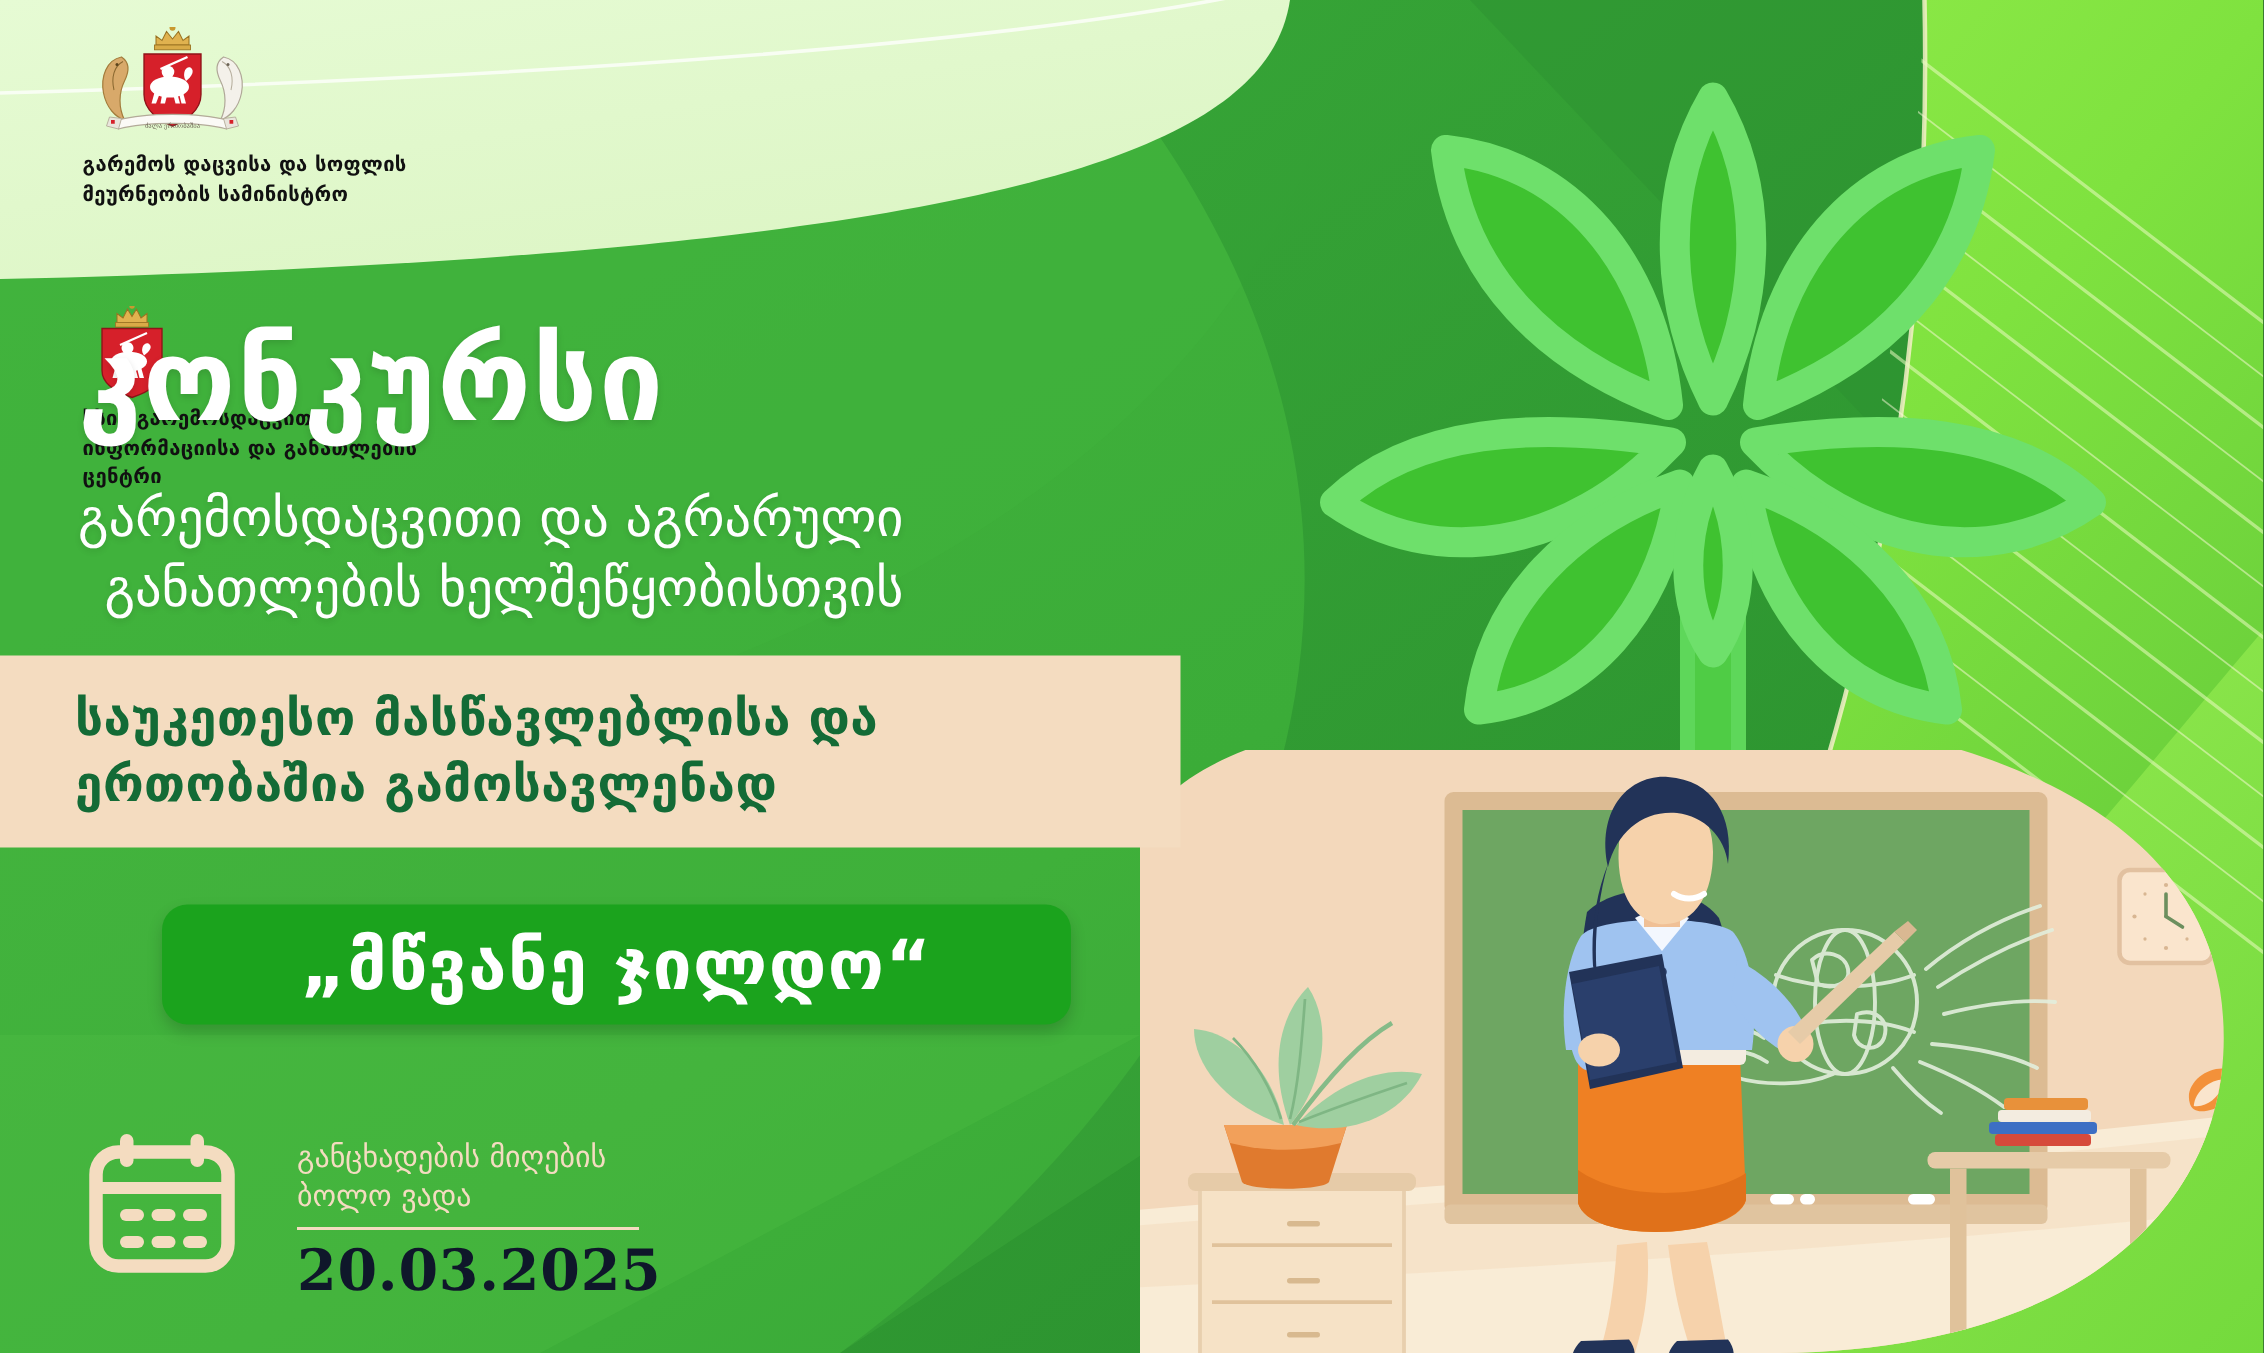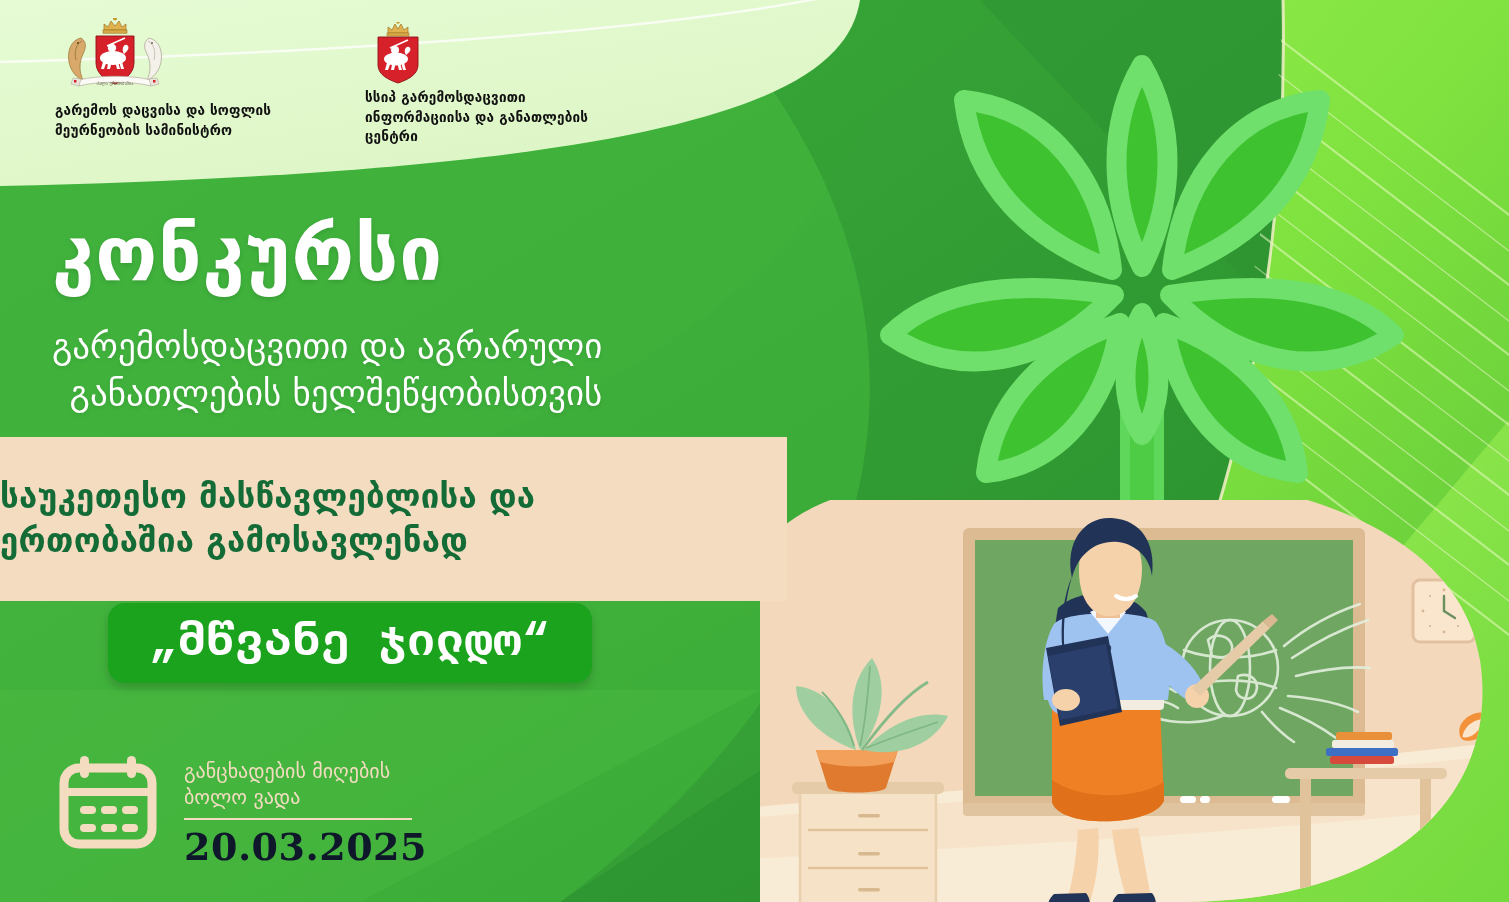--- a/index.html
+++ b/index.html
@@ -14,20 +14,21 @@
   }
 
   
   .bg-svg { position:absolute; inset:0; width:100%; height:100%; display:block; }
 
   
   .logos {
     position:absolute; left:55px; top:18px;
     display:flex; align-items:flex-start; gap:60px;
     z-index:20;
+    flex-direction:column;
   }
   .logo-block { display:flex; flex-direction:column; align-items:flex-start; }
   .logo-block.b1 { width:250px; }
   .logo-block.b2 { width:240px; padding-top:4px; }
   .crest-wrap { height:74px; display:flex; align-items:flex-end; }
   .logo-block.b1 .crest-wrap { margin-left:8px; }
   .logo-block.b2 .crest-wrap { height:62px; margin-left:4px; }
   .org-name {
     margin-top:9px;
     font-size:13.5px; font-weight:bold; line-height:1.45;
@@ -46,48 +47,48 @@
   .title-sub {
     position:absolute; left:52px; top:323px; z-index:20;
     font-size:35px; color:#fff; line-height:1.35;
     text-shadow:0 2px 4px rgba(0,0,0,.10);
     white-space:pre-line;
     text-align:right;
   }
 
   
   .cream-banner {
-    position:absolute; left:0; top:437px; width:787px; height:164px;
+    position:absolute; left:0; top:437px; width:787px; height:128px;
     background:#f4dcc0; z-index:20;
     display:flex; flex-direction:column; justify-content:center;
+    padding-left:50px;
   }
   .cream-banner .line {
     font-size:33px; font-weight:bold; color:#136b36;
     line-height:1.34; letter-spacing:.3px;
     white-space:pre-line;
   }
 
   
   .pill {
     position:absolute; left:108px; top:603px;
-    width:484px; height:80px; z-index:20;
+    width:606px; height:80px; z-index:20;
     background:#1ba31d; border-radius:17px;
     display:flex; align-items:center; justify-content:center;
     box-shadow:0 5px 10px rgba(0,0,0,.17);
-    font-family:Liberation Mono, monospace;
   }
   .pill-text {
     font-size:46px; font-weight:bold; color:#fff;
     letter-spacing:1px; line-height:1;
   }
 
   
   .deadline {
     position:absolute; left:58px; top:752px; z-index:20;
-    display:flex; align-items:flex-start; gap:26px;
+    display:flex; align-items:flex-start; gap:40px;
   }
   .cal-icon { width:100px; height:100px; flex:none; }
   .deadline-txt { padding-top:6px; }
   .deadline-label {
     font-size:20px; color:#f4dcc0; line-height:1.3;
     white-space:pre-line; font-weight:normal;
   }
   .deadline-rule {
     width:228px; height:2px; background:#f4dcc0;
     margin:8px 0 4px 0;

